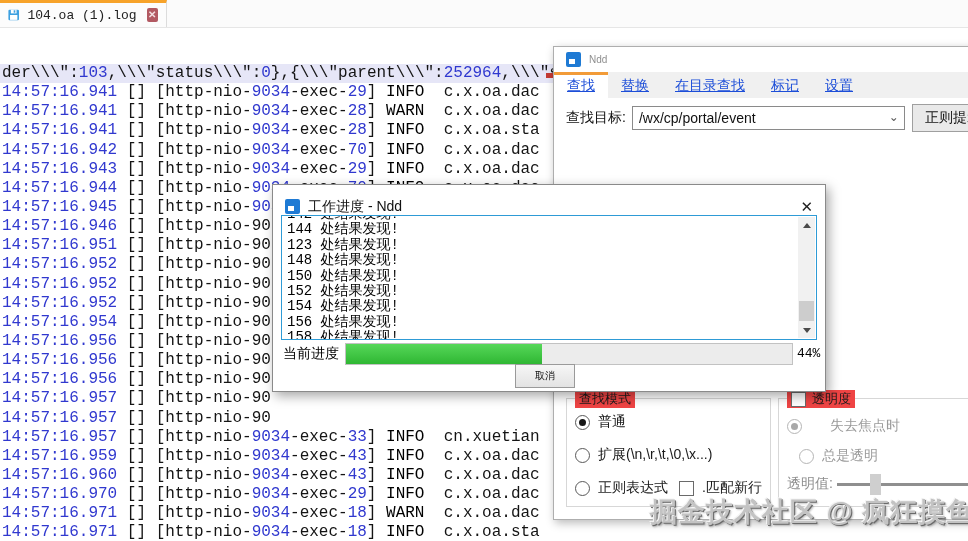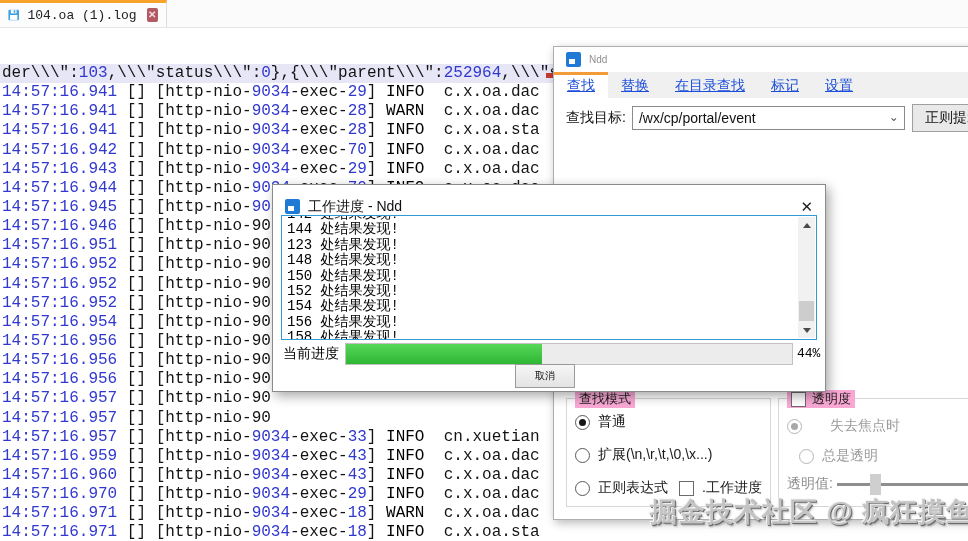--- a/index.html
+++ b/index.html
@@ -38,21 +38,21 @@
   .fd-tab.active{background:#fff;border-top:3px solid #f29b38;padding-top:2px;}
   .fd-row{position:absolute;left:12px;top:57px;display:flex;align-items:center;}
   .fd-row .lbl{font-size:14px;color:#111;}
   .combo{margin-left:6px;width:244px;height:22px;border:1px solid #8a8a8a;background:#fff;
          display:flex;align-items:center;padding:0 21px 0 6px;position:relative;font-size:14px;color:#111;}
   .combo .chev{position:absolute;right:5px;top:3px;color:#5a5a5a;font-size:12px;}
   .btn-regex{margin-left:7px;height:26px;padding:0 12px;background:#e9e9e9;border:1px solid #9f9f9f;
              font-size:14px;white-space:nowrap;display:flex;align-items:center;color:#111;}
 
   .groupbox{position:absolute;border:1px solid #d7d7d7;background:#fff;}
-  .groupbox .legend{position:absolute;top:-9px;left:8px;background:#f9a8d4;padding:0 4px;font-size:13px;
+  .groupbox .legend{position:absolute;top:-9px;left:8px;background:#ef4444;padding:0 4px;font-size:13px;
                     color:#1a1a1a;display:flex;align-items:center;gap:6px;}
   .grp-find{left:12px;top:351px;width:203px;height:107px;}
   .grp-opacity{left:224px;top:351px;width:240px;height:107px;}
   .opt-row{position:absolute;display:flex;align-items:center;gap:8px;font-size:14px;color:#1a1a1a;}
   .radio{width:13px;height:13px;border:1px solid #595959;border-radius:50%;background:#fff;position:relative;flex:none;}
   .radio.on::after{content:"";position:absolute;inset:3px;background:#161616;border-radius:50%;}
   .checkbox{width:13px;height:13px;border:1px solid #6a6a6a;background:#fff;flex:none;}
   .dis .radio{border-color:#b5b5b5;}
   .dis .radio.on::after{background:#a8a8a8;}
   .dis{color:#9b9b9b;}
@@ -141,21 +141,21 @@
       <div class="opt-row" style="left:8px;top:47px;">
         <span class="radio"></span>
         <span>扩展(\n,\r,\t,\0,\x...)</span>
       </div>
       <div class="opt-row" style="left:8px;top:80px;">
         <span class="radio"></span>
         <span>正则表达式</span>
       </div>
       <div class="opt-row" style="left:112px;top:80px;">
         <span class="checkbox"></span>
-        <span>.工作进度</span>
+        <span>.匹配新行</span>
       </div>
     </div>
 
     <div class="groupbox grp-opacity">
       <div class="legend">
         <span class="checkbox"></span>
         <span>透明度</span>
       </div>
       <div class="opt-row dis" style="left:8px;top:18px;gap:28px;">
         <span class="radio on"></span>

